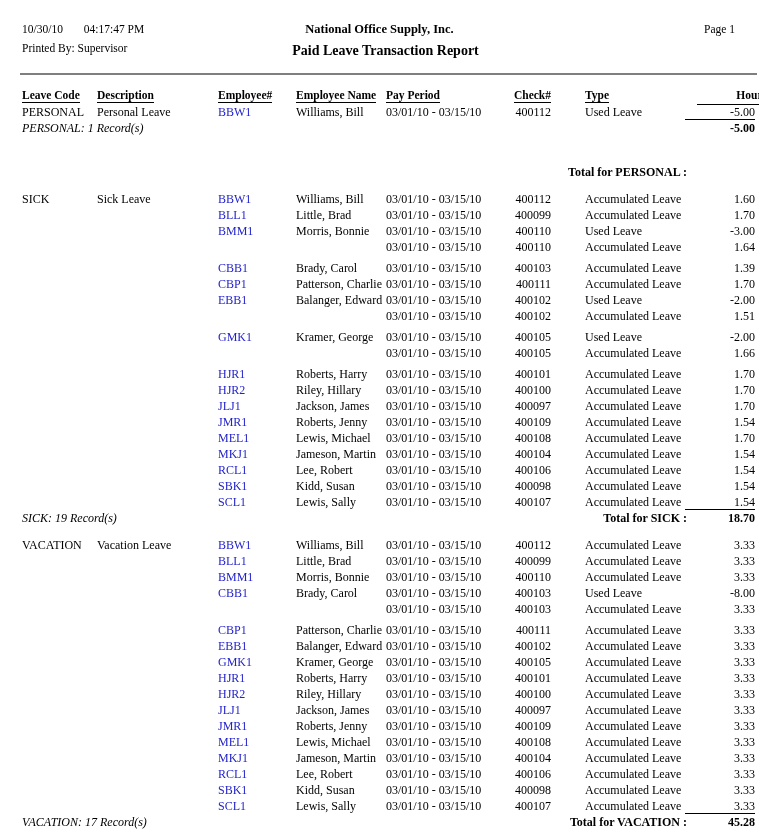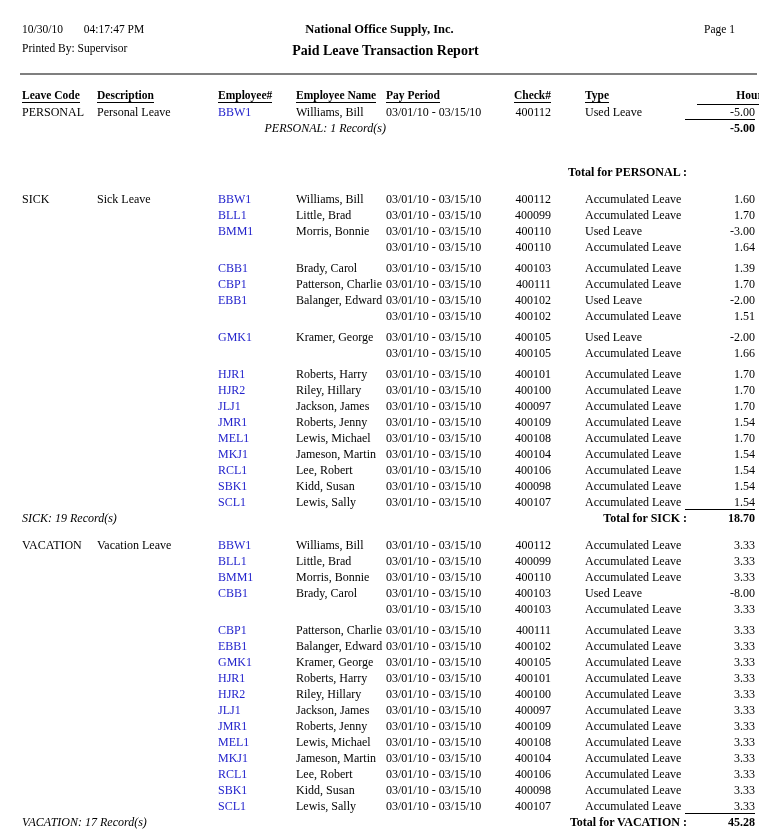--- a/index.html
+++ b/index.html
@@ -133,21 +133,21 @@
           <div class="c desc">Personal Leave</div>
           <div class="c emp"><span class="emp-link">BBW1</span></div>
           <div class="c name">Williams, Bill</div>
           <div class="c pp">03/01/10 - 03/15/10</div>
           <div class="c check">400112</div>
           <div class="c sp"></div>
           <div class="c type">Used Leave</div>
           <div class="c hours">-5.00</div>
         </div>
         <div class="grid-row section-footer">
-          <div class="c rec-label" style="grid-column: 1 / span 4; text-align: right;">PERSONAL: 1 Record(s)</div>
+          <div class="c rec-label" style="grid-column: 1 / span 4;">PERSONAL: 1 Record(s)</div>
           <div class="c total-label" style="grid-column: 5 / span 4; margin-top: 44px;">Total for PERSONAL :</div>
           <div class="c hours total-value"><span class="line"></span><span>-5.00</span></div>
         </div>
         <div class="grid-row data-row">
           <div class="c code">SICK</div>
           <div class="c desc">Sick Leave</div>
           <div class="c emp"><span class="emp-link">BBW1</span></div>
           <div class="c name">Williams, Bill</div>
           <div class="c pp">03/01/10 - 03/15/10</div>
           <div class="c check">400112</div>

